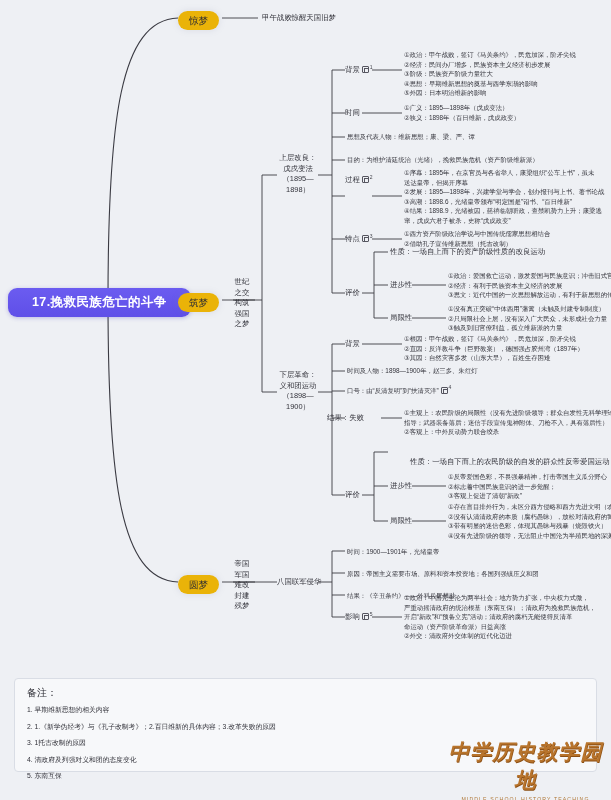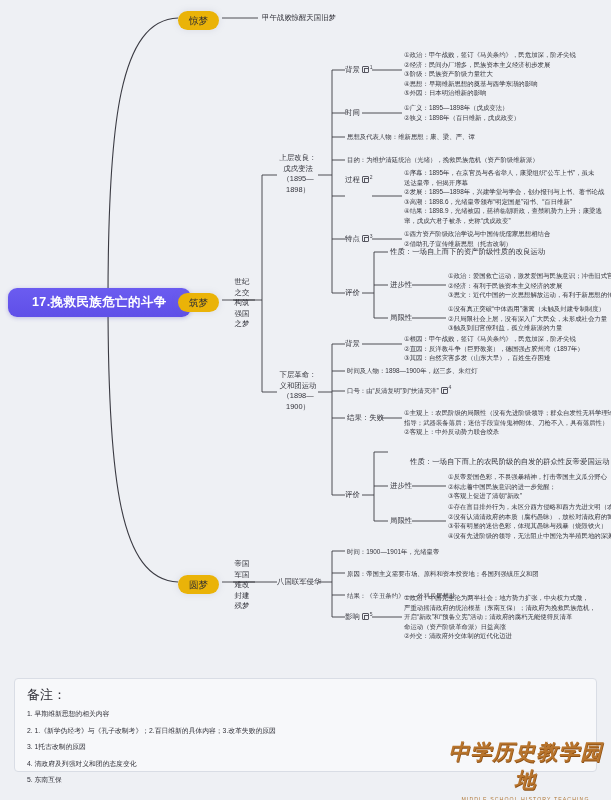--- a/index.html
+++ b/index.html
@@ -84,21 +84,21 @@
   
   .notes {
     position: absolute;
     left: 14px; top: 678px;
     width: 583px; height: 94px;
     background: #f7f8fa;
     border: 1px solid #d9dde5;
     border-radius: 4px;
     padding: 7px 12px;
   }
-  .notes .nt-title { font-size: 13px; color: #2e2e36; margin-bottom: 5px; }
+  .notes .nt-title { font-size: 10px; color: #2e2e36; margin-bottom: 5px; }
   .notes .nt-row { font-size: 6.8px; color: #32323a; margin-bottom: 6.5px; }
 
   
   .logo { position: absolute; left: 448px; top: 738px; width: 155px; text-align: center; }
   .logo .cn {
     font-family: "Liberation Serif", "DejaVu Serif", serif;
     font-size: 21px; font-weight: bold; font-style: italic;
     color: #b8742c;
     letter-spacing: 1px;
     text-shadow: 0.5px 0.5px 0 #8c4f14;
@@ -258,21 +258,21 @@
   <div class="node leaf" style="left:404px; top:334px;">
     <span class="ln">①根因：甲午战败，签订《马关条约》，民危加深，阶矛尖锐</span>
     <span class="ln">②直因：反洋教斗争（巨野教案），德国强占胶州湾（1897年）</span>
     <span class="ln">③其因：自然灾害多发（山东大旱），百姓生存困难</span>
   </div>
 
   <div class="node leaf" style="left:347px; top:366px;">时间及人物：1898—1900年，赵三多、朱红灯</div>
 
   <div class="node leaf" style="left:347px; top:386px;">口号：由“反清复明”到“扶清灭洋”<span class="noteicon"><sup>4</sup></span></div>
 
-  <div class="node lbl" style="left:347px; top:413px;">结果：失败</div>
+  <div class="node lbl" style="left:327px; top:413px;">结果：失败</div>
   <div class="node leaf" style="left:404px; top:408px;">
     <span class="ln">①主观上：农民阶级的局限性（没有先进阶级领导；群众自发性无科学理论</span>
     <span class="ln">指导；武器装备落后；迷信手段宣传鬼神附体、刀枪不入，具有落后性）</span>
     <span class="ln">②客观上：中外反动势力联合绞杀</span>
   </div>
 
   <div class="node lbl" style="left:345px; top:490px;">评价</div>
   <div class="node lbl" style="left:390px; top:457px;margin-left:20px;">性质：一场自下而上的农民阶级的自发的群众性反帝爱国运动</div>
   <div class="node lbl" style="left:390px; top:481px;">进步性</div>
   <div class="node leaf" style="left:448px; top:472px;">

